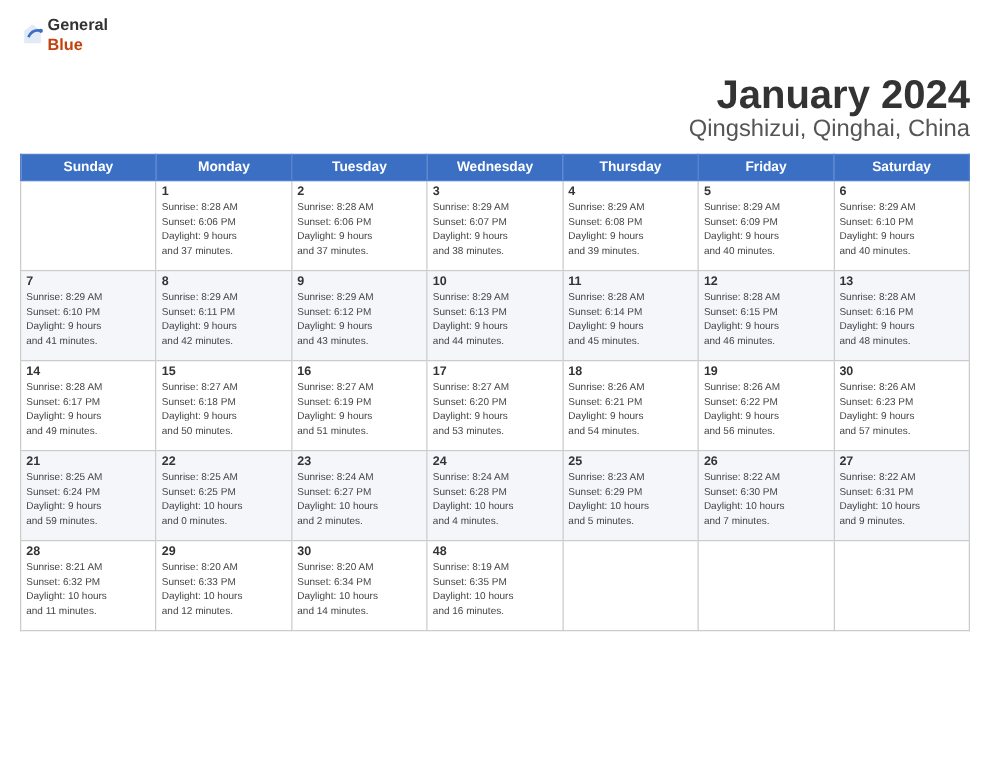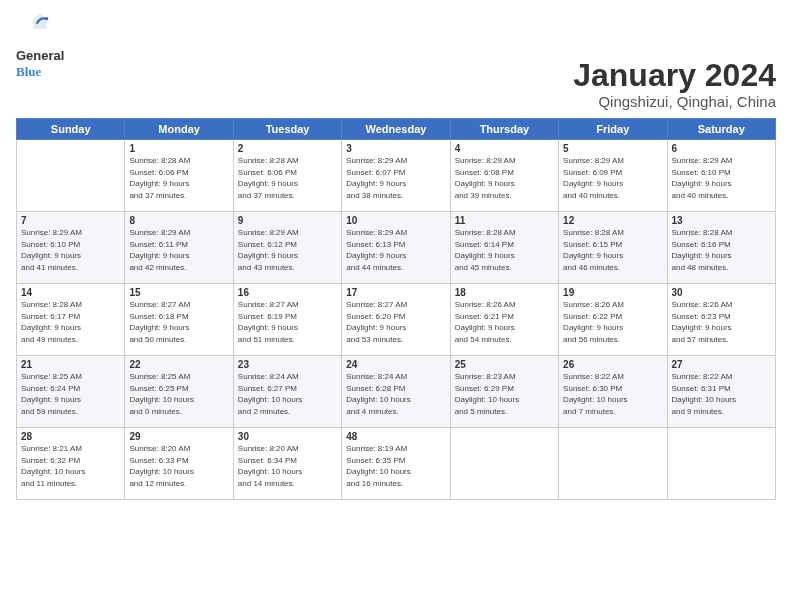--- a/index.html
+++ b/index.html
@@ -18,22 +18,21 @@
     }
     .header-row {
       display: flex;
       align-items: flex-start;
       justify-content: space-between;
       margin-bottom: 8px;
     }
     .logo {
       display: flex;
       align-items: center;
-      gap: 16px;
-      flex-direction: column;
+      gap: 2px;
     }
     .logo-text {
       font-size: 13px;
       font-weight: bold;
       color: #333;
       line-height: 1.2;
     }
     .logo-icon {
       width: 20px;
       height: 20px;
@@ -42,21 +41,21 @@
       text-align: right;
       margin-top: 46px;
     }
     .cal-title {
       font-size: 32px;
       font-weight: bold;
       color: #333;
       line-height: 1.1;
     }
     .cal-subtitle {
-      font-size: 15px;
+      font-size: 19px;
       color: #555;
     }
     table {
       width: 100%;
       border-collapse: collapse;
       table-layout: fixed;
     }
     thead tr th {
       background: #3a6fc4;
       color: #fff;
@@ -101,21 +100,21 @@
 <div class="container">
   <div class="header-row">
     <div class="logo">
       <svg class="logo-icon" viewBox="0 0 24 24">
         <path d="M12 2 L20 8 L20 20 L4 20 L4 8 Z" fill="#3a6fc4" opacity="0.15"></path>
         <path d="M8 14 Q12 6 20 8" stroke="#3a6fc4" stroke-width="2.5" fill="none"></path>
         <circle cx="20" cy="8" r="2" fill="#3a6fc4"></circle>
       </svg>
       <div style="display:flex;flex-direction:column;line-height:1.1;">
         <span class="logo-text">General</span>
-        <span class="logo-text" style="color:#3b82f6;font-family:Liberation Serif, serif;">Blue</span>
+        <span class="logo-text" style="color:#c2410c;">Blue</span>
       </div>
     </div>
     <div class="title-block">
       <div class="cal-title">January 2024</div>
       <div class="cal-subtitle">Qingshizui, Qinghai, China</div>
     </div>
   </div>
 
   <table>
     <thead>

